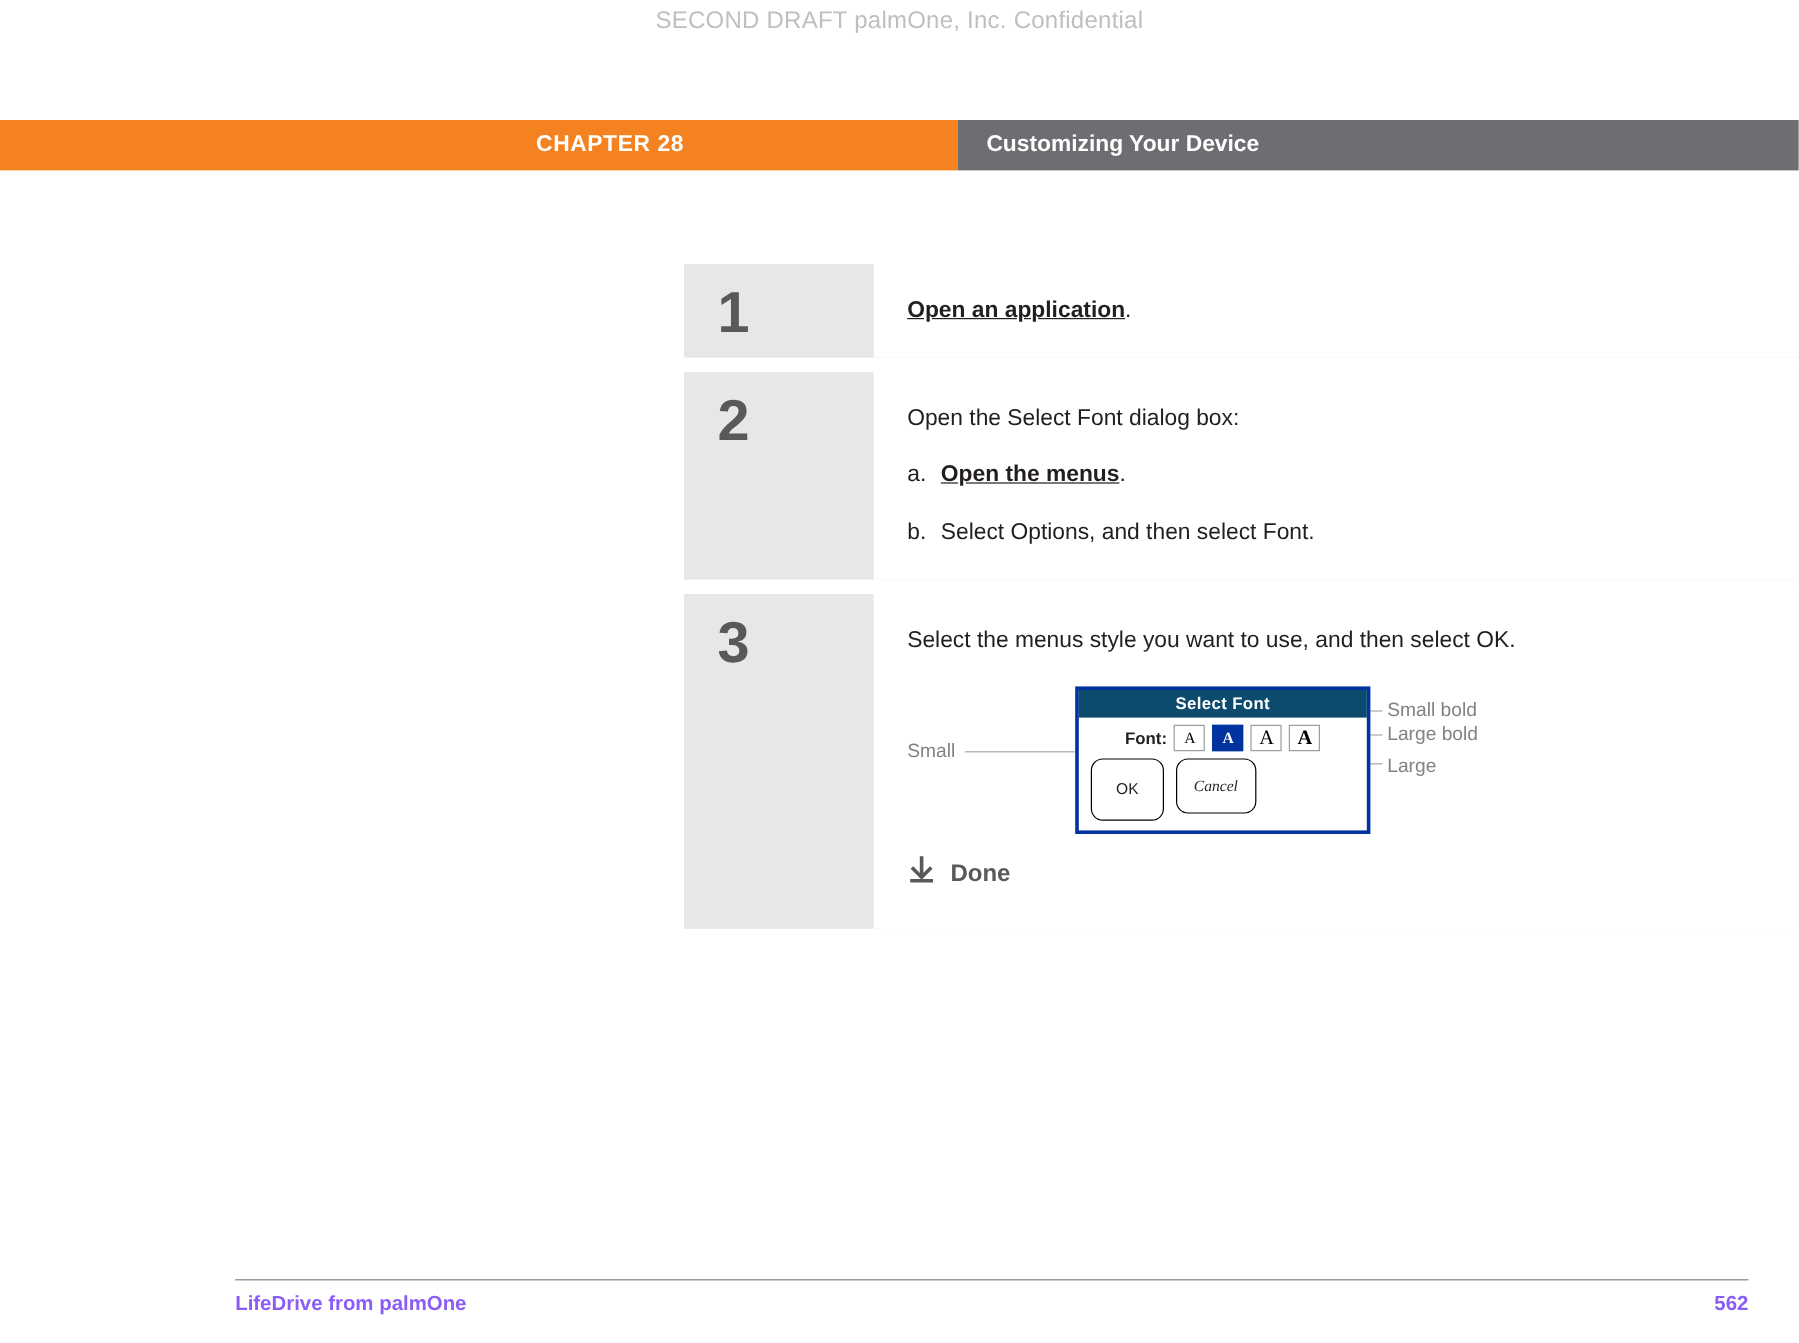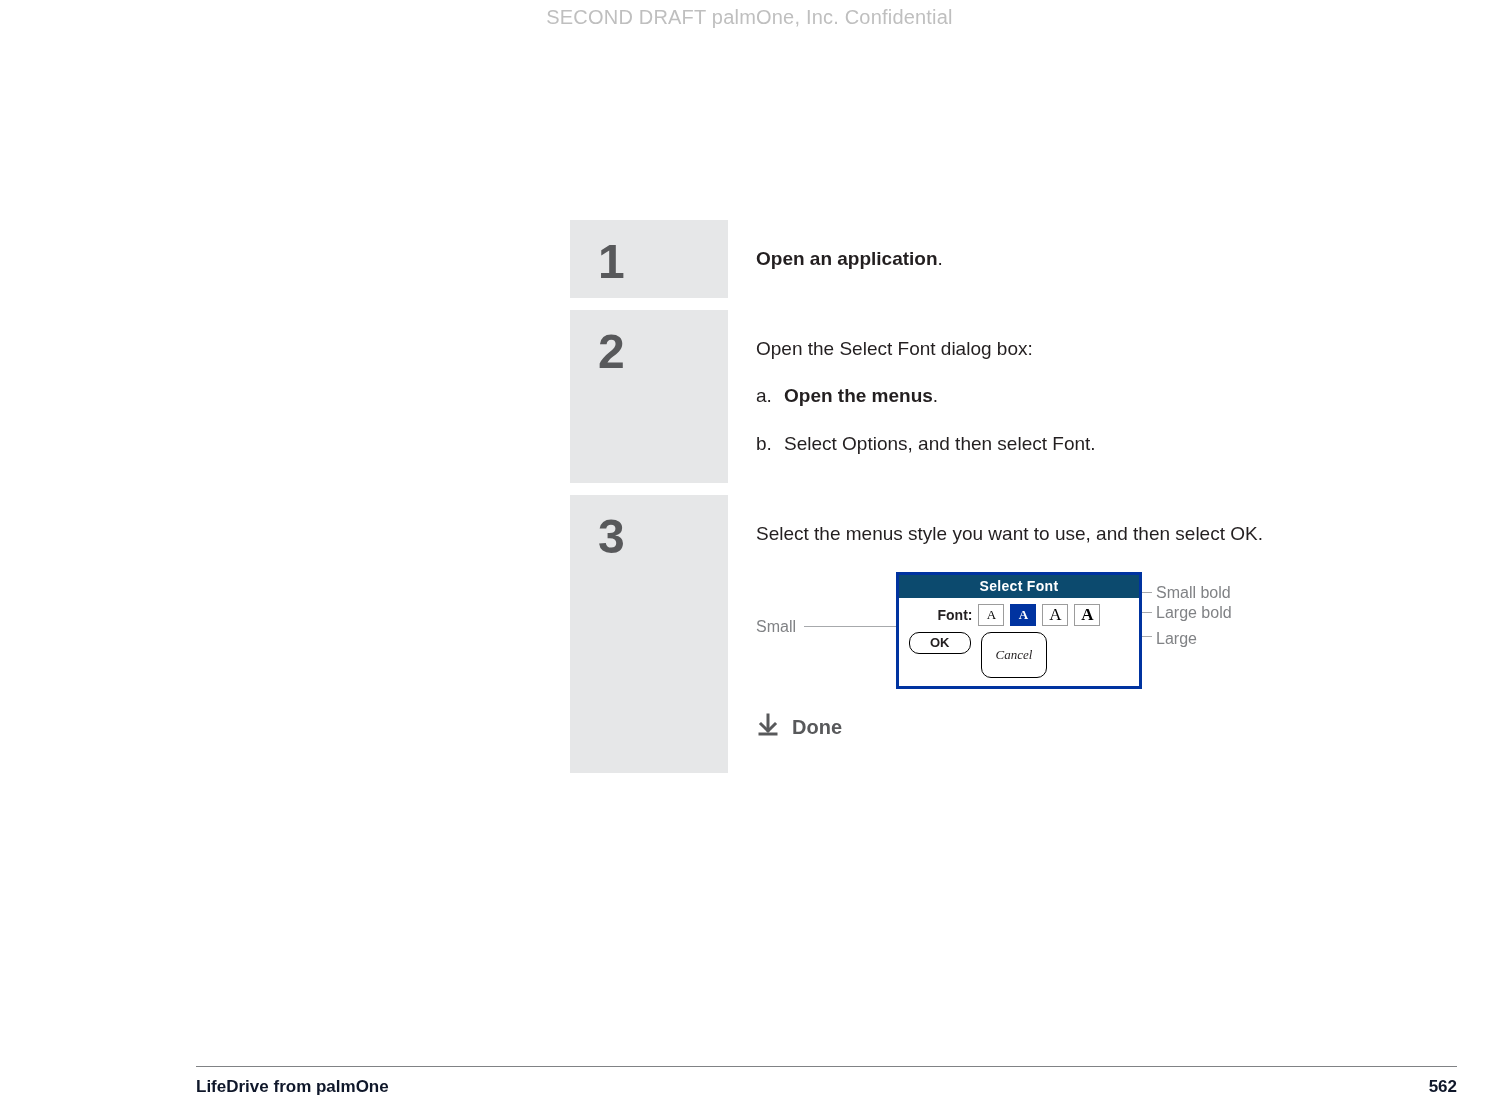--- a/index.html
+++ b/index.html
@@ -5,51 +5,55 @@
   html,body{margin:0;padding:0;background:#fff;font-family:Helvetica,Arial,sans-serif;color:#231f20}
   .page{width:1499px;height:1119px;position:relative}
   .watermark{position:absolute;top:6px;left:0;right:0;text-align:center;color:#bfbfbf;font-size:20px;letter-spacing:.2px}
   .bar{position:absolute;top:100px;left:0;right:0;height:42px;display:flex}
   .bar .orange{width:570px;background:#f58220;display:flex;align-items:center;justify-content:flex-end;padding-right:228px;color:#fff;font-weight:bold;font-size:19px;letter-spacing:.5px}
   .bar .gray{flex:1;background:#6d6e71;display:flex;align-items:center;padding-left:24px;color:#fff;font-weight:bold;font-size:19px}
   .steps{position:absolute;top:220px;left:570px;width:930px}
   .step{display:flex;margin-bottom:12px;background:#e6e7e8}
   .num{width:130px;font-size:48px;font-weight:800;color:#58595b;font-family:Arial,Helvetica,sans-serif;padding:14px 0 0 28px;letter-spacing:-2px}
   .body{flex:1;background:#fff;padding:26px 28px;font-size:19px;color:#231f20;line-height:1.35}
-  .link{font-weight:bold;color:#231f20}
+  .link{font-weight:bold;text-decoration:underline;color:#231f20}
   .sub{margin-top:22px}
   .sub .row{margin-top:4px;margin-bottom:22px;display:flex}
   .sub .lbl{width:28px}
   .dlg-wrap{position:relative;height:140px;margin-top:26px}
   .callout{position:absolute;color:#808285;font-size:16px}
   .ln{position:absolute;background:#a7a9ac;height:1px}
   .dialog{position:absolute;left:140px;top:0;width:240px;border:3px solid #0033a0;background:#fff;font-family:Arial,Helvetica,sans-serif}
   .dlg-title{background:#0c4a6e;color:#fff;font-weight:bold;font-size:14px;text-align:center;padding:2px 0;font-family:'Arial Black',Arial,sans-serif;letter-spacing:.3px}
   .dlg-row{display:flex;align-items:center;justify-content:center;gap:6px;padding:6px 8px 4px}
   .dlg-label{font-weight:bold;font-size:14px}
   .opt{width:24px;height:20px;border:1px solid #9c9c9c;display:flex;align-items:center;justify-content:center;font-family:'Times New Roman',serif;background:#fff;color:#000}
   .opt.sel{background:#0033a0;color:#fff;border-color:#0033a0}
   .opt.lg{font-size:17px}
   .opt.sm{font-size:13px}
   .opt.bold{font-weight:bold}
   .dlg-btns{display:flex;gap:10px;padding:2px 10px 8px}
   .pbtn{border:1px solid #000;border-radius:10px;padding:12px 14px;font-size:13px;background:#fff;line-height:18px;height:20px;display:flex;align-items:center}
-  .pbtn.ok{font-weight:bold;padding:0 20px}
+  .pbtn.ok{font-weight:normal;padding:15px 20px}
   .pbtn.cancel{font-style:italic;font-family:'Times New Roman',serif}
   .done{display:flex;align-items:center;gap:12px;color:#58595b;font-weight:bold;font-size:20px}
   .done svg{width:24px;height:24px}
   .footer-rule{position:absolute;left:196px;right:42px;bottom:52px;height:1px;background:#808285}
-  .footer{position:absolute;left:196px;right:42px;bottom:22px;display:flex;justify-content:space-between;color:#0f172a;font-size:17px;font-weight:bold}
+  .footer{position:absolute;left:196px;right:42px;bottom:22px;display:flex;justify-content:space-between;color:#8b5cf6;font-size:17px;font-weight:bold}
 </style>
 </head>
 <body>
 
 <div class="page">
   <div class="watermark">SECOND DRAFT palmOne, Inc.  Confidential</div>
 
+  <div class="bar">
+    <div class="orange">CHAPTER 28</div>
+    <div class="gray">Customizing Your Device</div>
+  </div>
 
   <div class="steps">
 
     <div class="step">
       <div class="num">1</div>
       <div class="body">
         <span class="link">Open an application</span><span>.</span>
       </div>
     </div>
 

